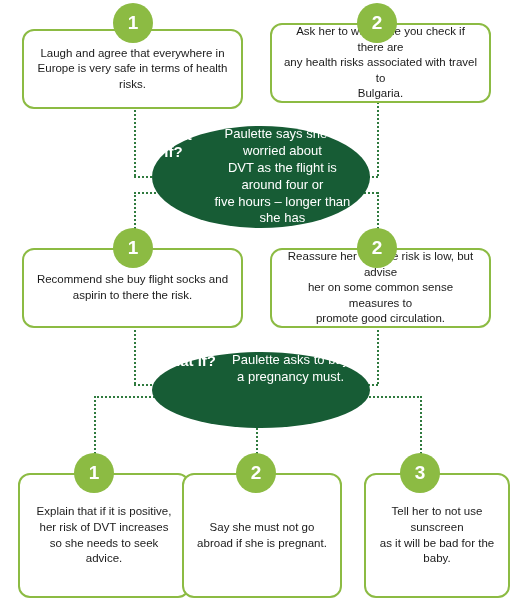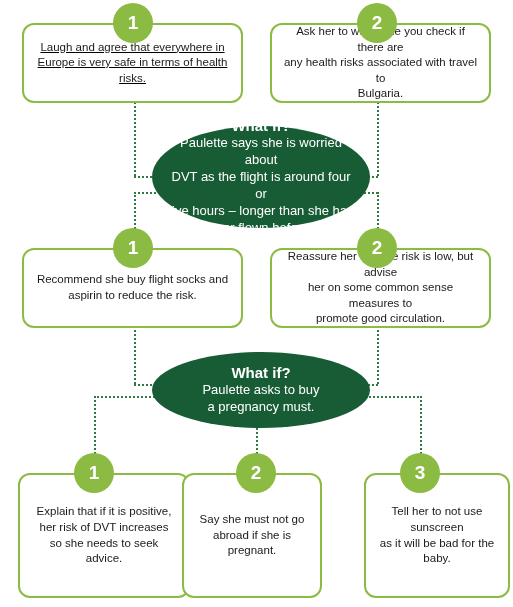--- a/index.html
+++ b/index.html
@@ -71,21 +71,21 @@
     z-index: 4;
   }
 
   
   .whatif {
     position: absolute;
     border-radius: 50%;
     background: #175c35;
     z-index: 3;
     display: flex;
-    flex-direction: column;
+    flex-direction: row;
     justify-content: center;
     text-align: center;
     color: #ffffff;
   }
   .whatif-title {
     font-size: 15px;
     font-weight: bold;
     line-height: 1.15;
     margin-bottom: 1px;
   }
@@ -116,21 +116,21 @@
 
   <div class="conn conn-v" style="left:377px; top:326px; height:58px;"></div>
   <div class="conn conn-h" style="left:352px; top:384px; width:26px;"></div>
 
   <div class="conn conn-h" style="left:94px; top:396px; width:185px;"></div>
   <div class="conn conn-h" style="left:242px; top:396px; width:180px;"></div>
   <div class="conn conn-v" style="left:94px; top:396px; height:58px;"></div>
   <div class="conn conn-v" style="left:256px; top:424px; height:30px;"></div>
   <div class="conn conn-v" style="left:420px; top:396px; height:58px;"></div>
 
-  <div class="card" style="left:22px; top:23px; width:221px; height:80px;text-decoration:underline;">
+  <div class="card" style="left:22px; top:29px; width:221px; height:80px;">
     <span class="card-text">Laugh and agree that everywhere in
 Europe is very safe in terms of health risks.</span>
   </div>
   <div class="badge" style="left:113px; top:3px;">1</div>
 
   <div class="card" style="left:270px; top:23px; width:221px; height:80px;">
     <span class="card-text">Ask her to wait while you check if there are
 any health risks associated with travel to
 Bulgaria.</span>
   </div>
@@ -139,21 +139,21 @@
   <div class="whatif" style="left:152px; top:126px; width:218px; height:102px;">
     <div class="whatif-title">What if?</div>
     <div class="whatif-body">Paulette says she is worried about
 DVT as the flight is around four or
 five hours – longer than she has
 ever flown before.</div>
   </div>
 
   <div class="card" style="left:22px; top:248px; width:221px; height:80px;">
     <span class="card-text">Recommend she buy flight socks and
-aspirin to reduce the risk.</span>
+aspirin to there the risk.</span>
   </div>
   <div class="badge" style="left:113px; top:228px;">1</div>
 
   <div class="card" style="left:270px; top:248px; width:221px; height:80px;">
     <span class="card-text">Reassure her that the risk is low, but advise
 her on some common sense measures to
 promote good circulation.</span>
   </div>
   <div class="badge" style="left:357px; top:228px;">2</div>
 
@@ -164,21 +164,21 @@
   </div>
 
   <div class="card" style="left:18px; top:473px; width:172px; height:125px;">
     <span class="card-text">Explain that if it is positive,
 her risk of DVT increases
 so she needs to seek
 advice.</span>
   </div>
   <div class="badge" style="left:74px; top:453px;">1</div>
 
-  <div class="card" style="left:182px; top:473px; width:140px; height:125px;">
+  <div class="card" style="left:182px; top:473px; width:160px; height:125px;">
     <span class="card-text">Say she must not go
 abroad if she is pregnant.</span>
   </div>
   <div class="badge" style="left:236px; top:453px;">2</div>
 
   <div class="card" style="left:364px; top:473px; width:146px; height:125px;">
     <span class="card-text">Tell her to not use sunscreen
 as it will be bad for the baby.</span>
   </div>
   <div class="badge" style="left:400px; top:453px;">3</div>

